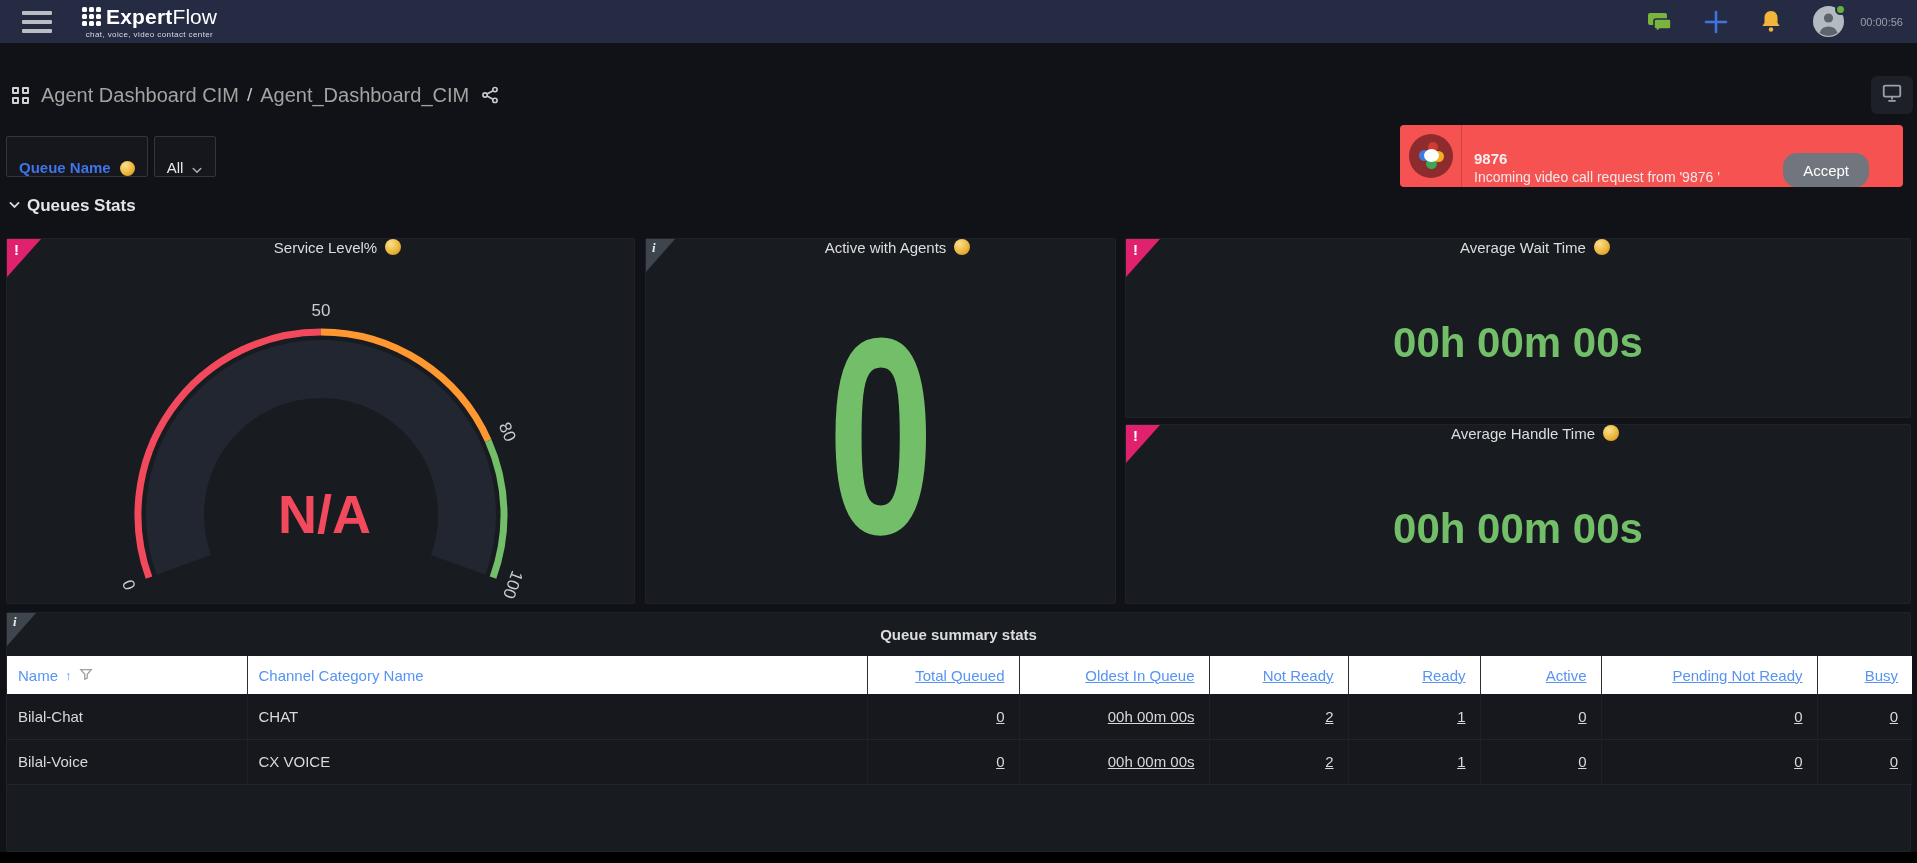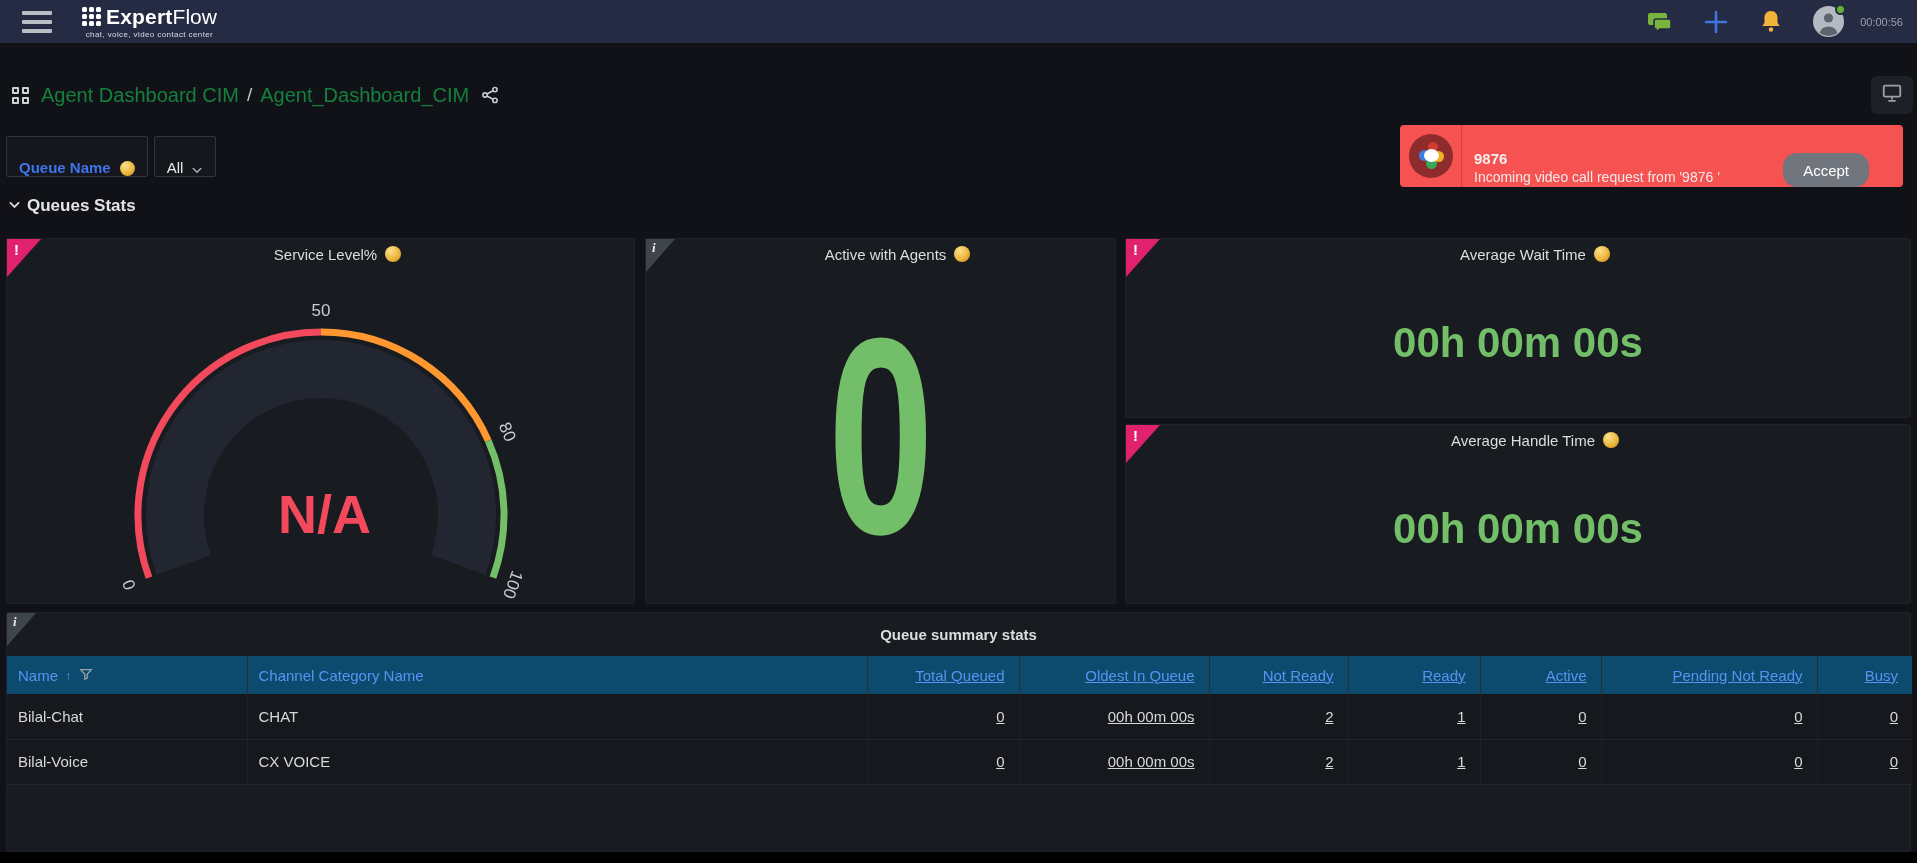--- a/index.html
+++ b/index.html
@@ -25,21 +25,21 @@
   .nav-icon { display:flex; align-items:center; justify-content:center; cursor:pointer; }
   .avatar-wrap { position:relative; width:31px; height:31px; }
   .status-dot { position:absolute; top:-2px; right:-2px; width:11px; height:11px; border-radius:50%;
                 background:#63b33b; border:2px solid #262b44; }
   .session-timer { font-size:11px; color:#9b9fa7; margin-left:-14px; }
 
   
   .crumb-row { position:absolute; top:75px; left:12px; height:40px; display:flex; align-items:center; }
   .apps-grid { display:grid; grid-template-columns:7px 7px; grid-template-rows:7px 7px; gap:3px; margin-right:12px; }
   .apps-grid i { border:2px solid #cfd1d5; border-radius:1px; }
-  .crumb-text { font-size:20px; color:#15803d; }
+  .crumb-text { font-size:20px; color:#a3a3a3; }
   .crumb-sep { margin:0 8px; color:#c3c5c9; font-size:19px; }
   .share-icon { margin-left:12px; display:flex; align-items:center; cursor:pointer; }
   .kiosk-btn { position:absolute; top:76px; left:1871px; width:42px; height:38px; background:#1d2026;
                border-radius:6px; display:flex; align-items:center; justify-content:center; cursor:pointer; }
 
   
   .filter-row { position:absolute; top:136px; left:6px; display:flex; gap:6px; }
   .filter-box { height:41px; background:#15171c; border:1px solid #33353d; border-radius:2px;
                 display:flex; align-items:flex-end; padding:0 12px; cursor:pointer; }
   .filter-label { color:#3f74ec; font-weight:700; font-size:15px; }
@@ -66,21 +66,21 @@
   .banner-msg { color:#f3e9e9; font-size:14px; line-height:19px; }
   .accept-btn { margin-right:34px; background:#71757d; color:#fff; font-size:15px; border:none;
                 border-radius:14px; height:34px; padding:0 20px; cursor:pointer; }
 
   
   .section-hd { position:absolute; top:196px; left:8px; display:flex; align-items:center; cursor:pointer; }
   .section-title { font-size:17px; font-weight:700; color:#e3e4e6; margin-left:6px; }
 
   
   .panel { position:absolute; background:#181b20; border:1px solid #1f222a; border-radius:2px; }
-  .panel-title { height:30px; display:flex; align-items:center; justify-content:center;
+  .panel-title { height:30px; display:flex; justify-content:center;
                  font-size:15px; color:#dcdde0; cursor:pointer;margin-left:34px; }
   .panel-title .gold-dot { width:16px; height:16px; margin-left:8px; }
   .corner { position:absolute; top:0; left:0; cursor:pointer; }
   .corner-error { width:34px; height:38px; background:#e0226e; clip-path:polygon(0 0,100% 0,0 100%); }
   .corner-error span { position:absolute; top:2px; left:7px; font-size:15px; font-weight:700; color:#fff; }
   .corner-info { width:29px; height:33px; background:#3f454d; clip-path:polygon(0 0,100% 0,0 100%); }
   .corner-info span { position:absolute; top:1px; left:6px; font-size:13px; font-weight:700; font-style:italic;
                       font-family:"Liberation Serif", serif; color:#e8eaec; }
 
   #panel-service-level   { left:6px;    top:238px; width:629px; height:366px; }
@@ -99,21 +99,21 @@
                    display:inline-block; transform:scaleX(.68); }
   .time-stat { position:absolute; top:30px; left:0; right:0; bottom:0; display:flex;
                align-items:center; justify-content:center; }
   .time-stat span { font-size:42px; font-weight:700; color:#73bf69; }
 
   
   #panel-table { left:6px; top:612px; width:1905px; height:240px; }
   .table-title { height:43px; display:flex; align-items:center; justify-content:center;
                  font-size:15px; font-weight:700; color:#dcdde0; }
   table.qtable { border-collapse:collapse; table-layout:fixed; width:1903px; }
-  table.qtable th { background:#0c4a6e; height:38px; font-weight:400; font-size:15px; color:#5794f2;
+  table.qtable th { background:#ffffff; height:38px; font-weight:400; font-size:15px; color:#5794f2;
                     border-right:1px solid #2b2e37; white-space:nowrap; overflow:hidden; cursor:pointer; }
   table.qtable th:last-child { border-right:none; }
   table.qtable td { height:45px; font-size:15px; color:#d8d9da; background:#16181d;
                     border-bottom:1px solid #22252e; border-right:1px solid #1d2027;
                     white-space:nowrap; overflow:hidden; }
   table.qtable td:last-child { border-right:none; }
   .al { text-align:left; padding-left:11px; }
   .ar { text-align:right; padding-right:14px;text-decoration:underline; }
   .cell-green { color:#73bf69; }
   .th-inner { display:flex; align-items:center; gap:7px; }

